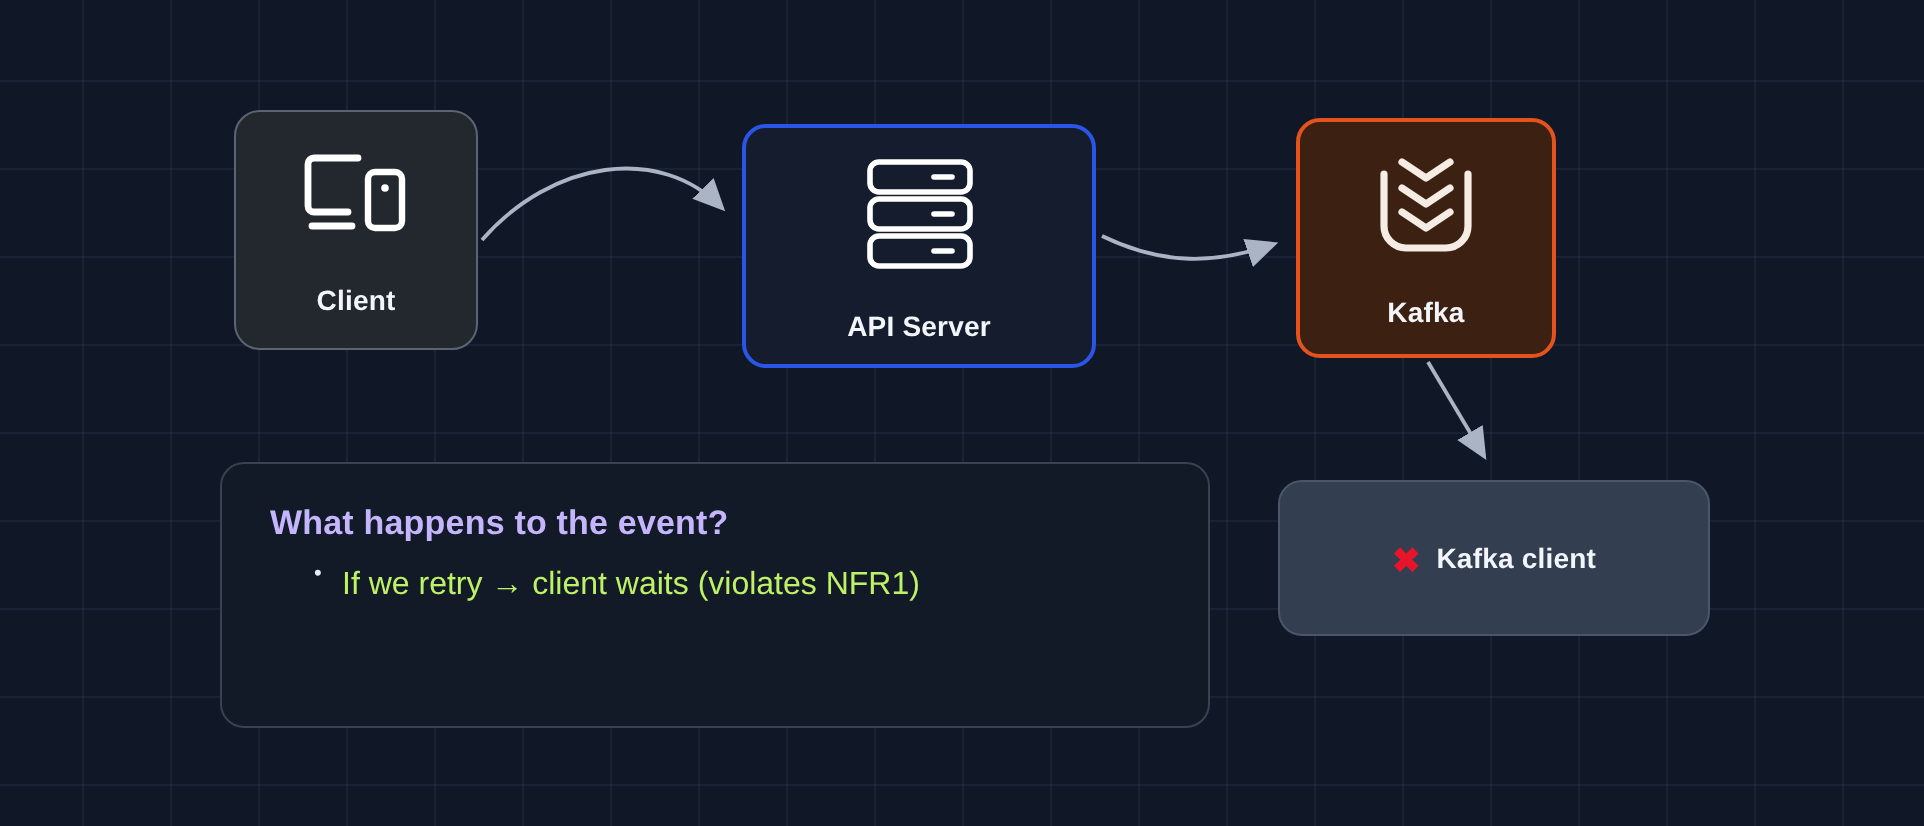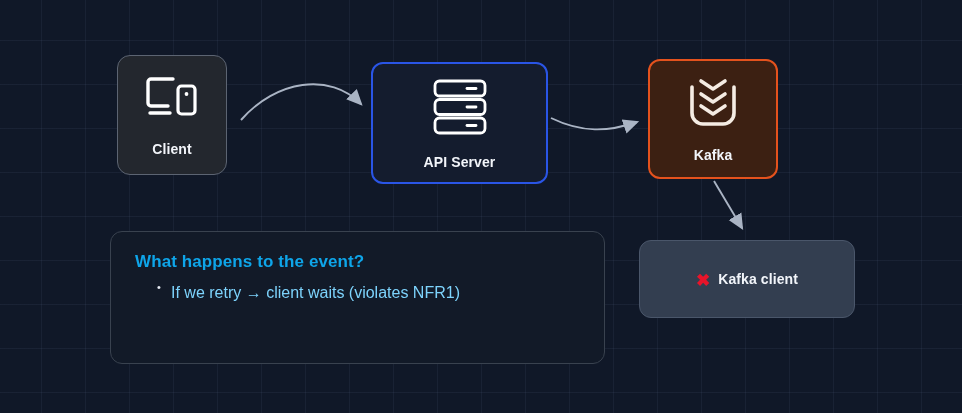--- a/index.html
+++ b/index.html
@@ -39,21 +39,21 @@
     letter-spacing: 0.1px;
     line-height: 1;
   }
   .node-icon {
     display: block;
     margin-bottom: 14px;
   }
 
   
   #node-client {
-    left: 117px; top: 55px; width: 110px; height: 120px;
+    left: 117px; top: 55px; width: 122px; height: 120px;
     background: #23272e;
     border: 1px solid #5c6472;
     border-radius: 13px;
   }
   #node-client .node-label { margin-top: 2px; }
 
   
   #node-api {
     left: 371px; top: 62px; width: 177px; height: 122px;
     background: #141c2e;
@@ -93,32 +93,32 @@
     left: 110px; top: 231px; width: 495px; height: 133px;
     box-sizing: border-box;
     background: #121a28;
     border: 1px solid #39424f;
     border-radius: 12px;
     padding: 20px 24px 0 24px;
   }
   #note-panel .note-title {
     font-size: 17px;
     font-weight: bold;
-    color: #0ea5e9;
+    color: #c4b5fd;
     margin: 0 0 8px 0;
     letter-spacing: 0.1px;
   }
   #note-panel ul {
     list-style: none;
     margin: 0;
     padding: 0 0 0 22px;
   }
   #note-panel li {
     font-size: 16px;
-    color: #7dd3fc;
+    color: #bef264;
     line-height: 1.62;
     position: relative;
     padding-left: 14px;
   }
   #note-panel li::before {
     content: "\2022";
     position: absolute;
     left: 0;
     top: -1px;
     font-size: 11px;

